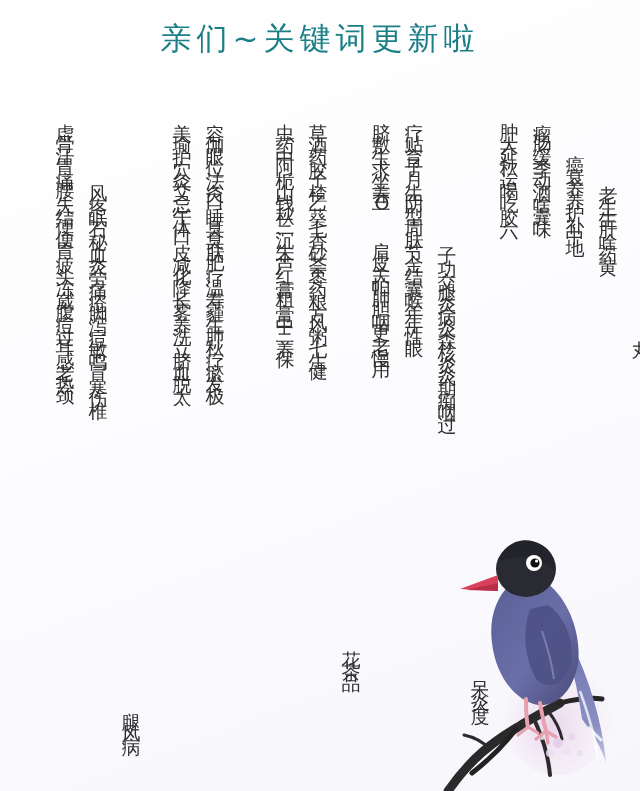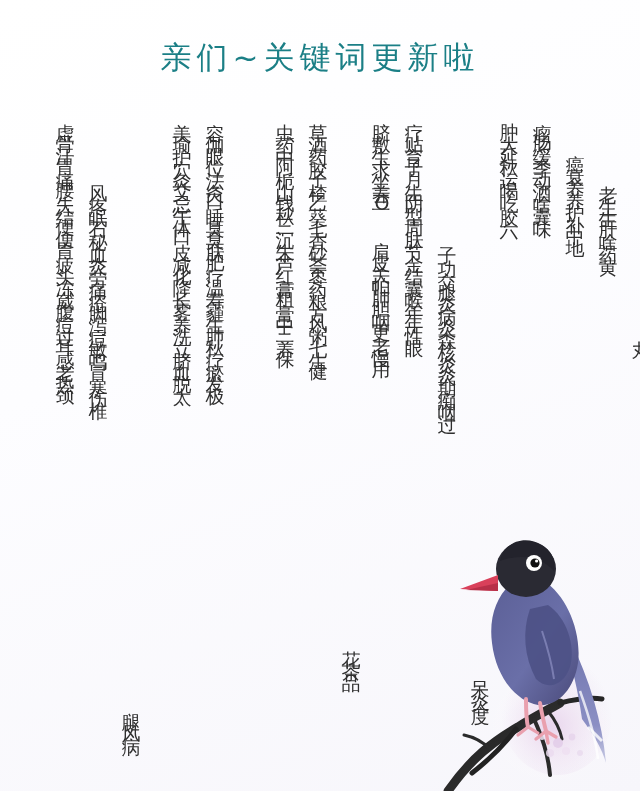--- a/index.html
+++ b/index.html
@@ -16,21 +16,21 @@
   }
   .page {
     position: relative;
     width: 640px;
     height: 791px;
     background: linear-gradient(160deg, #ffffff 0%, #fdfdff 40%, #f7f6fb 100%);
     overflow: hidden;
   }
   .title {
     position: absolute;
-    top: 37px;
+    top: 18px;
     left: 0;
     width: 640px;
     text-align: center;
     color: #1b7f86;
     font-size: 31px;
     letter-spacing: 5px;
     font-family: "DejaVu Sans", "Liberation Sans", sans-serif;
     white-space: nowrap;
   }
   .columns {

